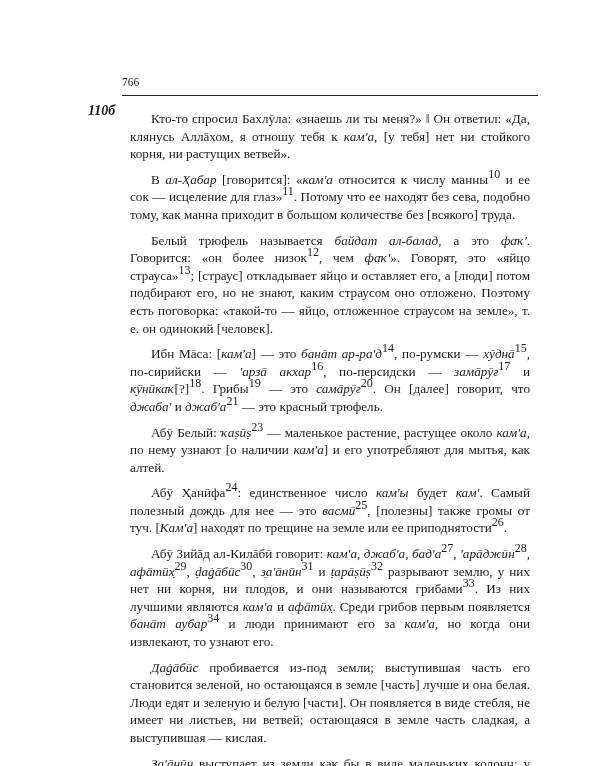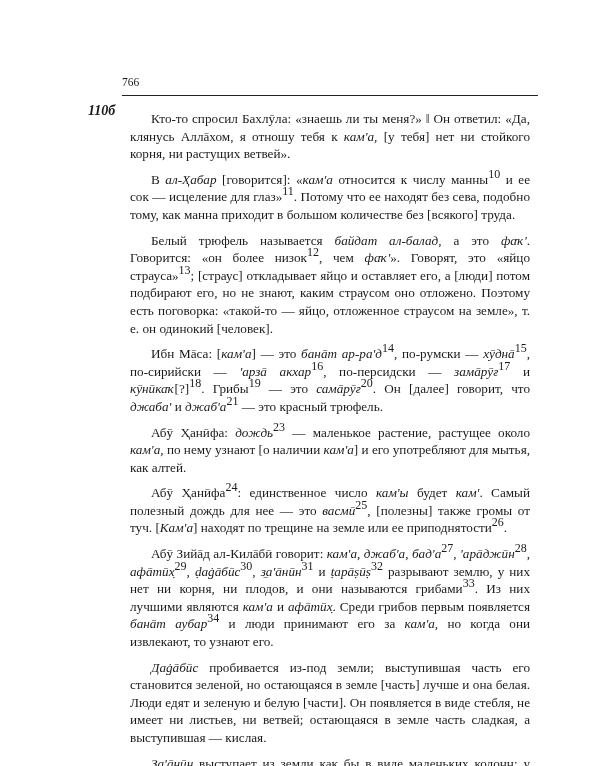--- a/index.html
+++ b/index.html
@@ -23,18 +23,18 @@
 </div>
 <div class="rule"></div>
 
 <div class="margin-note">110б</div>
 
 <div class="body" id="main-text">
     <p class="p"><span>Кто-то спросил Бахлӯла: «знаешь ли ты меня?» ‖ Он ответил: «Да, клянусь Аллāхом, я отношу тебя к </span><i>кам'а,</i><span> [у тебя] нет ни стойкого корня, ни растущих ветвей».</span></p>
     <p class="p"><span>В </span><i>ал-Ҳабар</i><span> [говорится]: «</span><i>кам'а</i><span> относится к числу манны</span><sup>10</sup><span> и ее сок — исцеление для глаз»</span><sup>11</sup><span>. Потому что ее находят без сева, подобно тому, как манна приходит в большом количестве без [всякого] труда.</span></p>
     <p class="p"><span>Белый трюфель называется </span><i>байдат ал-балад,</i><span> а это </span><i>фаҡ'</i><span>. Говорится: «он более низок</span><sup>12</sup><span>, чем </span><i>фаҡ'</i><span>». Говорят, это «яйцо страуса»</span><sup>13</sup><span>; [страус] откладывает яйцо и оставляет его, а [люди] потом подбирают его, но не знают, каким страусом оно отложено. Поэтому есть поговорка: «такой-то — яйцо, отложенное страусом на земле», т. е. он одинокий [человек].</span></p>
     <p class="p"><span>Ибн Мāса: [</span><i>кам'а</i><span>] — это </span><i>банāт ар-ра'д</i><sup>14</sup><span>, по-румски — </span><i>хӯднā</i><sup>15</sup><span>, по-сирийски — </span><i>'арзā акхар</i><sup>16</sup><span>, по-персидски — </span><i>замāрӯғ</i><sup>17</sup><span> и </span><i>кӯнӣкаҡ</i><span>[?]</span><sup>18</sup><span>. Грибы</span><sup>19</sup><span> — это </span><i>самāрӯғ</i><sup>20</sup><span>. Он [далее] говорит, что </span><i>джаба'</i><span> и </span><i>джаб'а</i><sup>21</sup><span> — это красный трюфель.</span></p>
-    <p class="p"><span>Абӯ Ҳанӣфа: </span><i>дождь</i><sup>23</sup><span> — маленькое растение, растущее около </span><i>кам'а,</i><span> по нему узнают [о наличии </span><i>кам'а</i><span>] и его употребляют для мытья, как алтей.</span></p>
+    <p class="p"><span>Абӯ Белый: </span><i>ҡаṣӣṣ</i><sup>23</sup><span> — маленькое растение, растущее около </span><i>кам'а,</i><span> по нему узнают [о наличии </span><i>кам'а</i><span>] и его употребляют для мытья, как алтей.</span></p>
     <p class="p"><span>Абӯ Ҳанӣфа</span><sup>24</sup><span>: единственное число </span><i>кам'ы</i><span> будет </span><i>кам'</i><span>. Самый полезный дождь для нее — это </span><i>васмӣ</i><sup>25</sup><span>, [полезны] также громы от туч. [</span><i>Кам'а</i><span>] находят по трещине на земле или ее приподнятости</span><sup>26</sup><span>.</span></p>
     <p class="p"><span>Абӯ Зийāд ал-Килāбӣ говорит: </span><i>кам'а, джаб'а, бад'а</i><sup>27</sup><span>, </span><i>'арāджӣн</i><sup>28</sup><span>, </span><i>афāтӣх̣</i><sup>29</sup><span>, </span><i>ḍаġāбӣс</i><sup>30</sup><span>, </span><i>з̱а'āнӣн</i><sup>31</sup><span> и </span><i>ṭарāṣӣṣ</i><sup>32</sup><span> разрывают землю, у них нет ни корня, ни плодов, и они называются грибами</span><sup>33</sup><span>. Из них лучшими являются </span><i>кам'а</i><span> и </span><i>афāтӣх̣</i><span>. Среди грибов первым появляется </span><i>банāт аубар</i><sup>34</sup><span> и люди принимают его за </span><i>кам'а,</i><span> но когда они извлекают, то узнают его.</span></p>
     <p class="p"><i>Даġāбӣс</i><span> пробивается из-под земли; выступившая часть его становится зеленой, но остающаяся в земле [часть] лучше и она белая. Люди едят и зеленую и белую [части]. Он появляется в виде стебля, не имеет ни листьев, ни ветвей; остающаяся в земле часть сладкая, а выступившая — кислая.</span></p>
     <p class="p"><i>З̱а'āнӣн</i><span> выступает из земли как бы в виде маленьких колонн; у него есть корень, который собирают для лекарства, его не едят из-за его горечи.</span></p>
   </div>
 
 </body></html>

